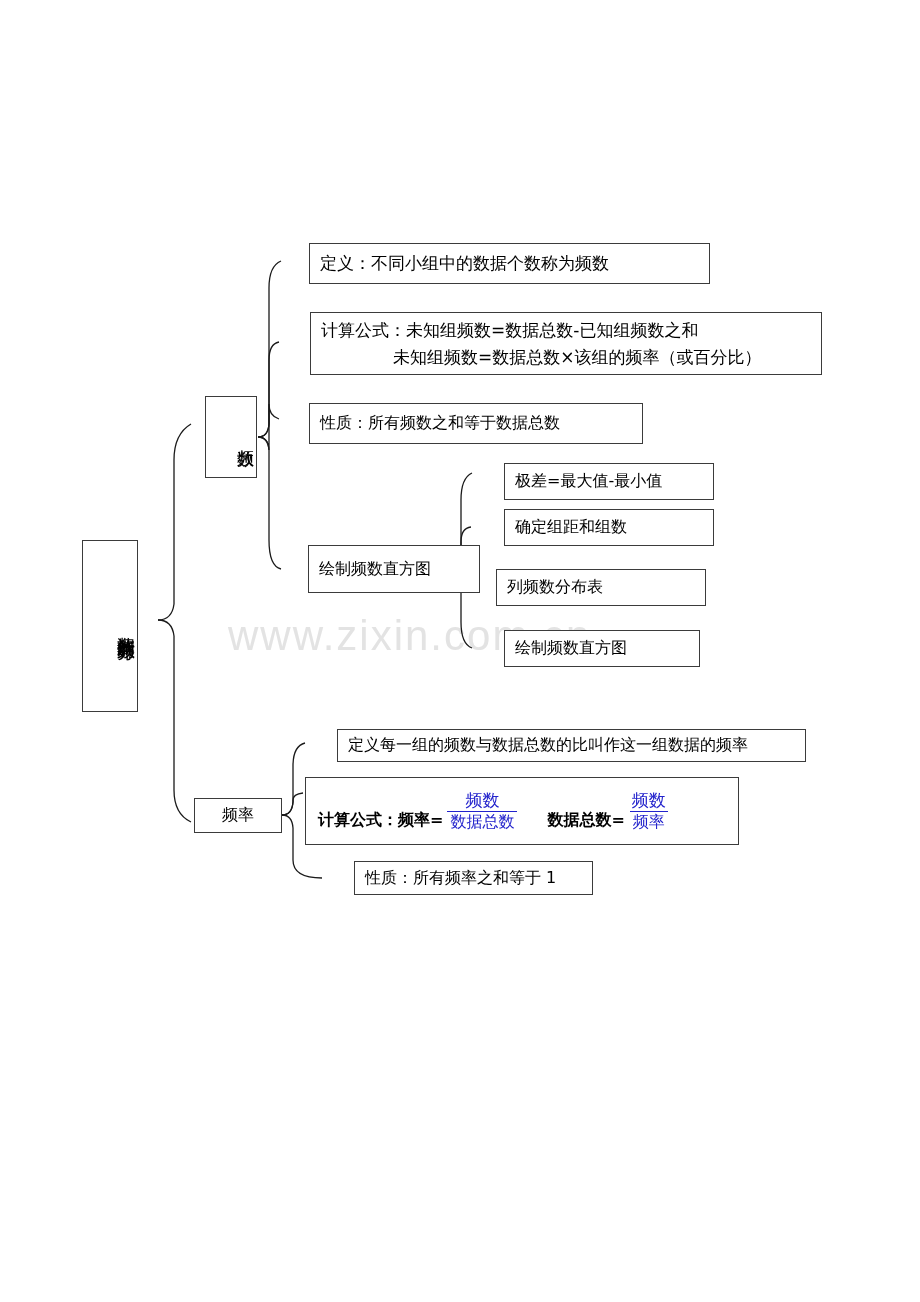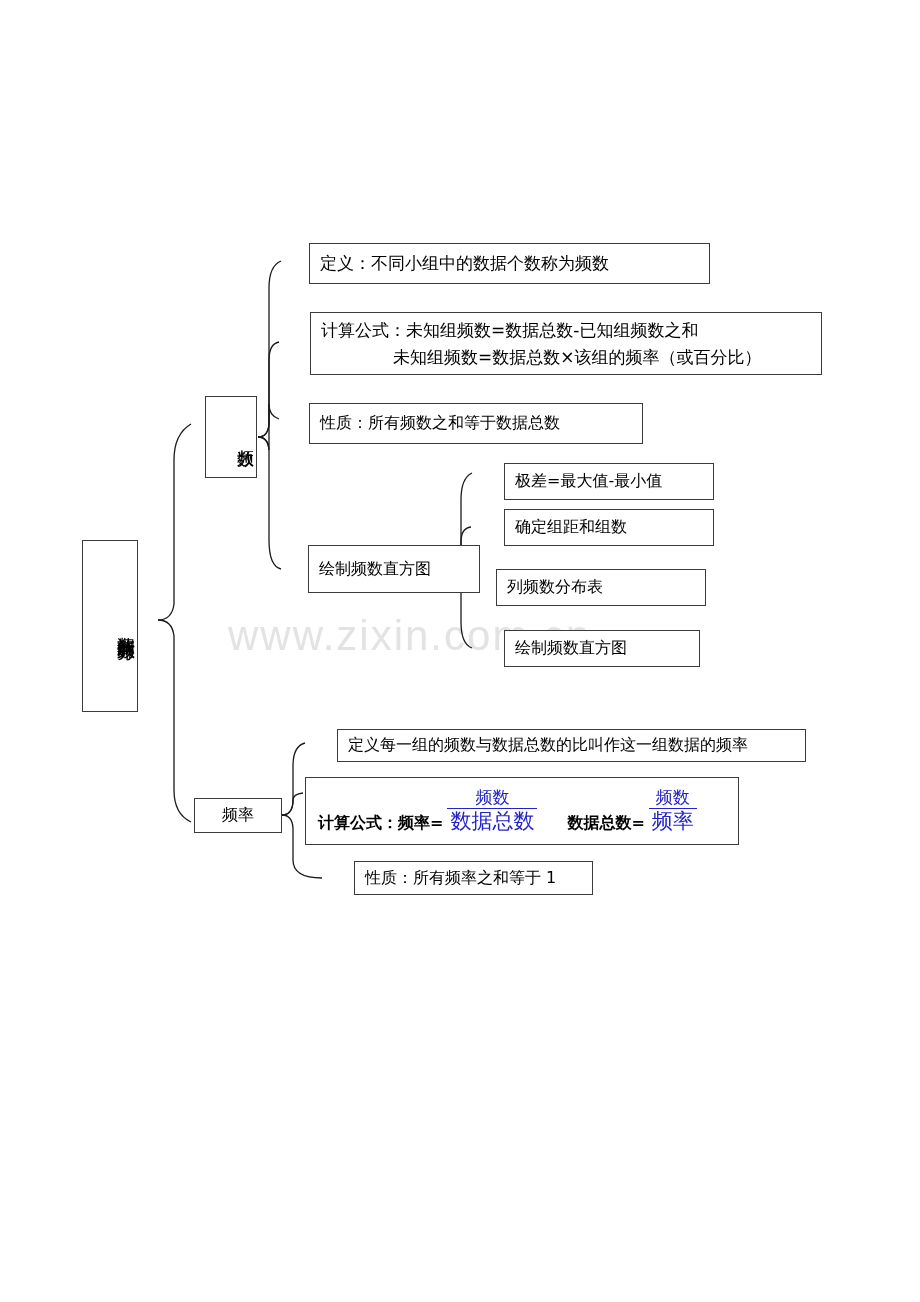--- a/index.html
+++ b/index.html
@@ -71,21 +71,21 @@
   .frac{
     display:inline-flex;
     flex-direction:column;
     align-items:center;
     vertical-align:middle;
     color:#2222cc;
     margin:0 4px;
     line-height:1.12;
   }
   .frac .num{padding:0 3px 1px 3px;font-size:17px;}
-  .frac .den{padding:1px 3px 0 3px;font-size:21px;border-top:1.3px solid #2222cc;}
+  .frac .den{padding:1px 3px 0 3px;font-size:16px;border-top:1.3px solid #2222cc;}
   .lead{font-weight:bold;font-size:16px;white-space:nowrap;}
   .gap{display:inline-block;width:26px;}
 </style>
 </head>
 <body>
 
 <div id="canvas">
 
   <div class="wm">www.zixin.com.cn</div>
 

